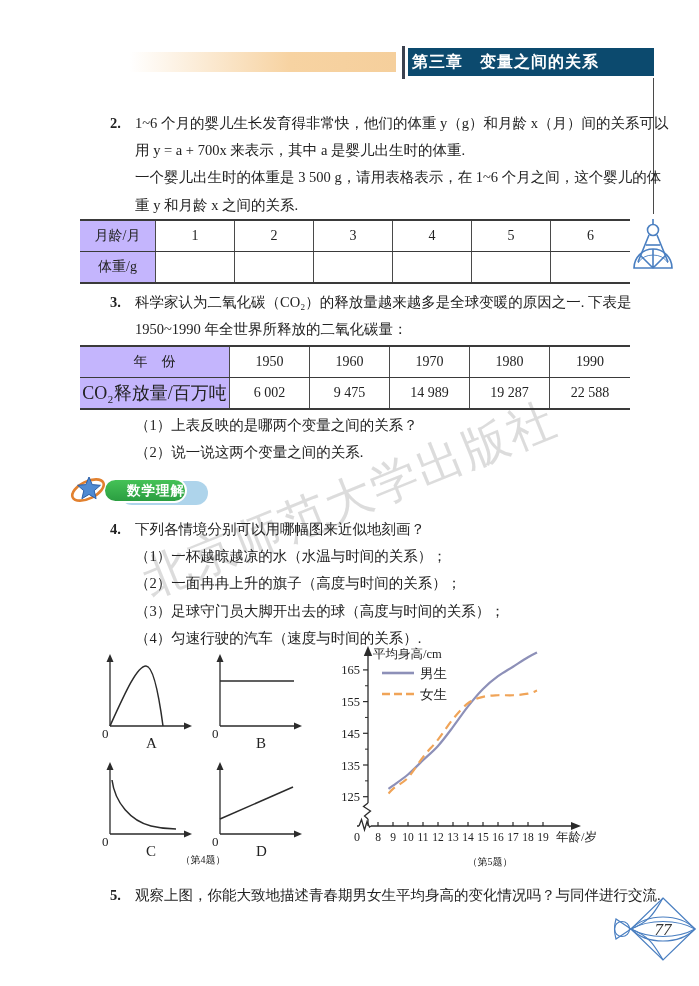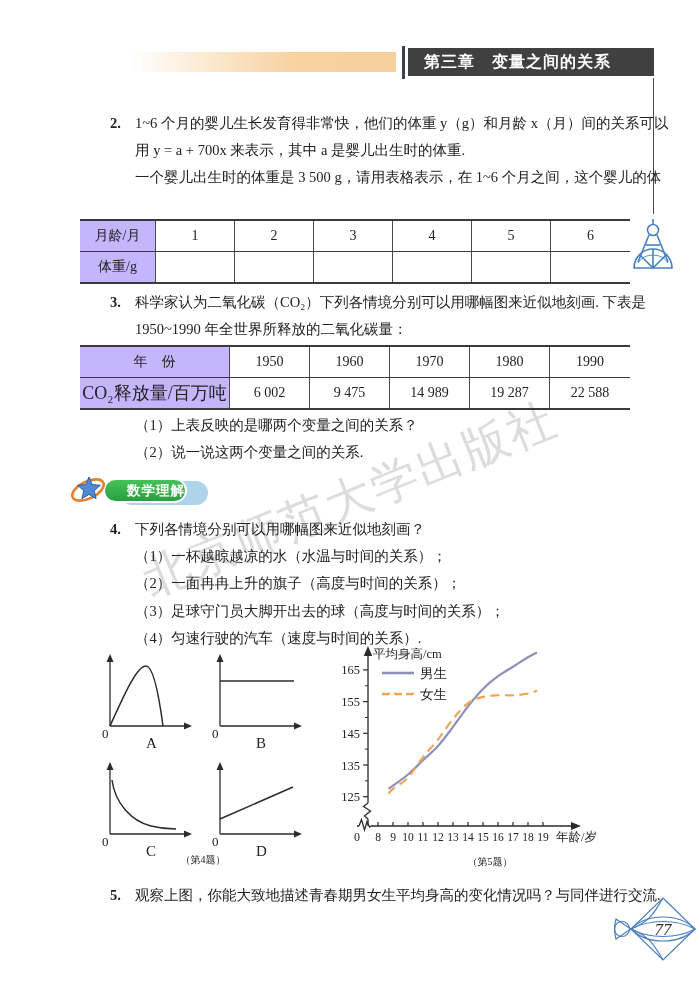--- a/index.html
+++ b/index.html
@@ -5,23 +5,23 @@
   html,body{margin:0;padding:0;background:#e9e9e9;}
   .page{
     position:relative;width:699px;height:986px;background:#ffffff;
     font-family:"Liberation Serif","DejaVu Serif",serif;color:#222;overflow:hidden;
     margin:0 auto;
   }
   
   .deco-strip{position:absolute;left:130px;top:52px;width:266px;height:20px;
     background:linear-gradient(to right,rgba(247,210,160,0),#f7d3a2 60%,#f5cf9c);}
   .banner-tick{position:absolute;left:402px;top:46px;width:3px;height:33px;background:#3c4250;}
-  .banner{position:absolute;left:408px;top:48px;width:246px;height:28px;background:#404040;
+  .banner{position:absolute;left:408px;top:48px;width:246px;height:28px;background:#0c4a6e;
     color:#fff;font-family:"Liberation Sans","DejaVu Sans",sans-serif;font-weight:bold;
-    font-size:16px;line-height:28px;padding-left:16px;box-sizing:border-box;letter-spacing:1px;}
+    font-size:16px;line-height:28px;padding-left:4px;box-sizing:border-box;letter-spacing:1px;}
   .margin-rule{position:absolute;left:653px;top:78px;width:1px;height:136px;background:#4a4a4a;}
   .compass{position:absolute;left:627px;top:216px;}
   
   .watermark{position:absolute;left:70px;top:468px;width:560px;text-align:center;
     transform:rotate(-22deg);font-size:47px;letter-spacing:2px;color:#c6c6c6;opacity:.6;
     white-space:nowrap;z-index:0;pointer-events:none;}
   .content{position:relative;z-index:1;}
   
   .prob{position:absolute;left:75px;width:565px;font-size:14.5px;line-height:27.2px;}
   .pline{white-space:nowrap;margin-left:35px;}
@@ -79,20 +79,21 @@
         <path d="M7,52 A19,19 0 0 1 45,52 L7,52 Z"></path>
         <path d="M26,52 L13,39 M26,52 L26,33 M26,52 L39,39"></path>
         <path d="M11,47 A17,15 0 0 1 41,47" stroke-width="0.9"></path>
       </g>
     </svg>
 
     <div class="prob" style="top:110px">
       <div class="pline"><span class="pnum">2.</span><span>1~6 个月的婴儿生长发育得非常快，他们的体重 y（g）和月龄 x（月）间的关系可以</span></div>
       <div class="pline cont">用 y = a + 700x 来表示，其中 a 是婴儿出生时的体重.</div>
       <div class="pline cont">一个婴儿出生时的体重是 3 500 g，请用表格表示，在 1~6 个月之间，这个婴儿的体</div>
+      <div class="pline cont">重 y 和月龄 x 之间的关系.</div>
     </div>
 
     <div class="tbl t1" style="top:219px">
       <div class="trow first">
         <div class="tcell tlabel">月龄/月</div>
         <div class="tcell">1</div>
         <div class="tcell">2</div>
         <div class="tcell">3</div>
         <div class="tcell">4</div>
         <div class="tcell">5</div>
@@ -103,21 +104,21 @@
         <div class="tcell"></div>
         <div class="tcell"></div>
         <div class="tcell"></div>
         <div class="tcell"></div>
         <div class="tcell"></div>
         <div class="tcell"></div>
       </div>
     </div>
 
     <div class="prob" style="top:289px">
-      <div class="pline"><span class="pnum">3.</span><span>科学家认为二氧化碳（CO₂）下列各情境分别可以用哪幅图来近似地刻画. 下表是</span></div>
+      <div class="pline"><span class="pnum">3.</span><span>科学家认为二氧化碳（CO₂）的释放量越来越多是全球变暖的原因之一. 下表是</span></div>
       <div class="pline cont">1950~1990 年全世界所释放的二氧化碳量：</div>
     </div>
 
     <div class="tbl t2" style="top:345px">
       <div class="trow first">
         <div class="tcell tlabel">年　份</div>
         <div class="tcell">1950</div>
         <div class="tcell">1960</div>
         <div class="tcell">1970</div>
         <div class="tcell">1980</div>

